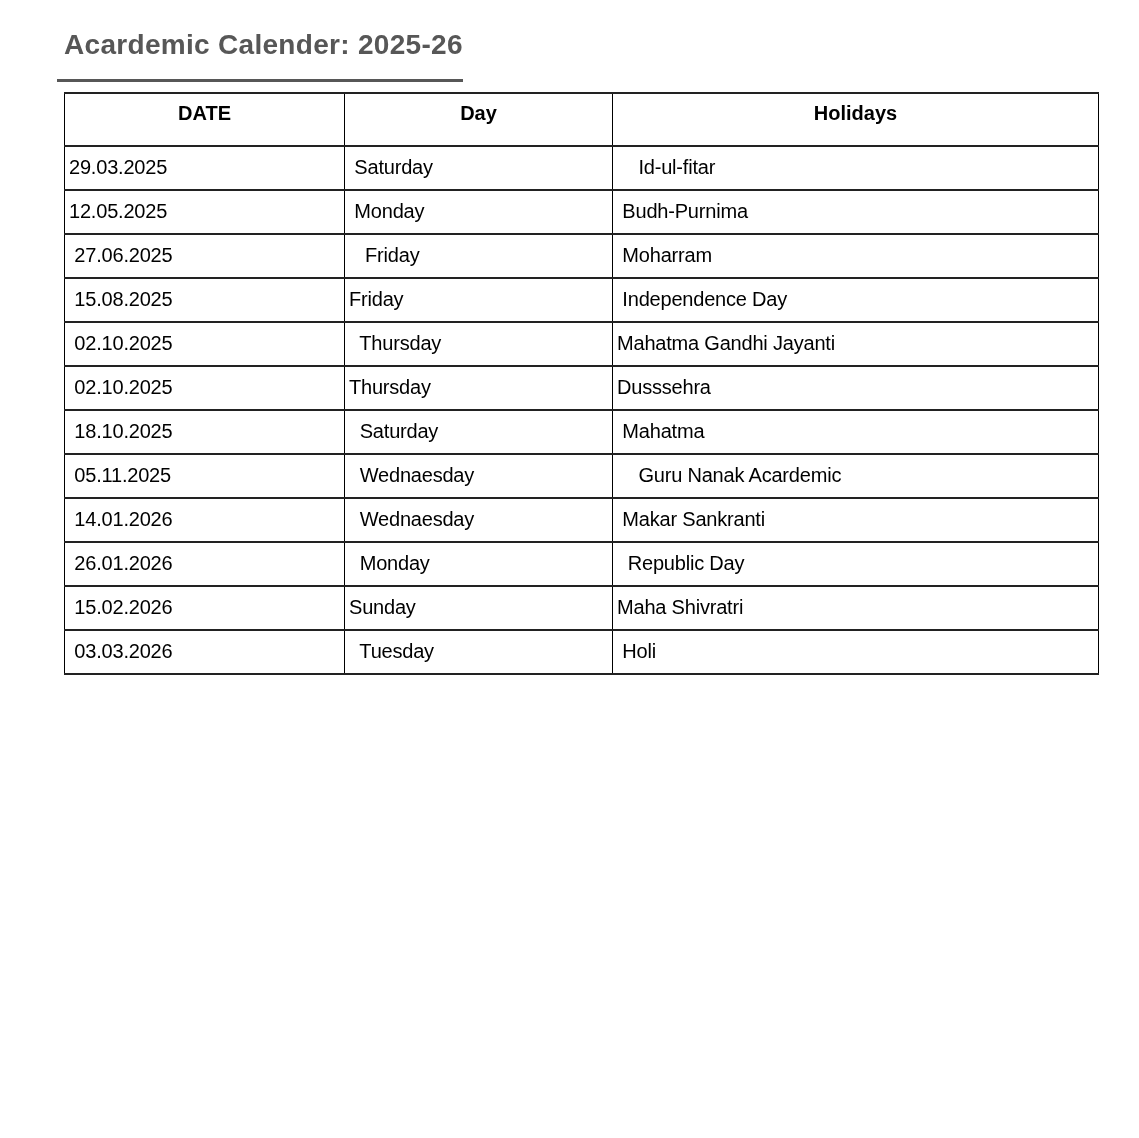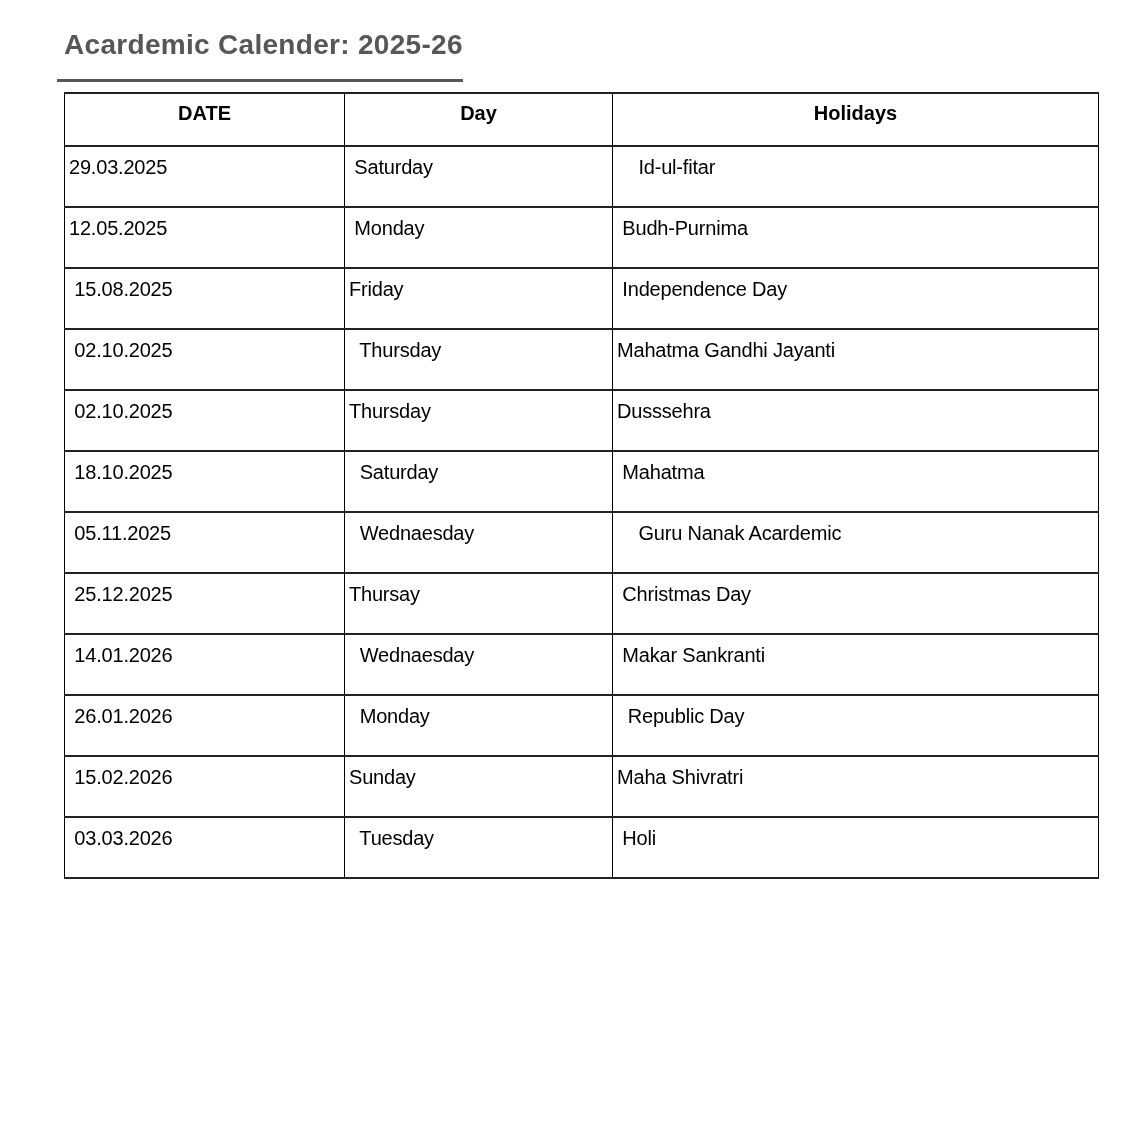--- a/index.html
+++ b/index.html
@@ -52,21 +52,21 @@
     overflow: hidden;
   }
   th {
     height: 53px;
     padding: 8px 2px 0 2px;
     text-align: center;
     font-weight: bold;
     white-space: pre;
   }
   td {
-    height: 61px;
+    height: 44px;
     padding: 9px 2px 0 4px;
     font-weight: normal;
     white-space: pre;
     letter-spacing: -0.2px;
   }
 </style>
 </head>
 <body>
 
 <div class="doc-title"> Acardemic Calender: 2025-26</div>
@@ -89,20 +89,25 @@
         <td>29.03.2025</td>
         <td> Saturday</td>
         <td>    Id-ul-fitar</td>
       </tr>
       <tr>
         <td>12.05.2025</td>
         <td> Monday</td>
         <td> Budh-Purnima</td>
       </tr>
       <tr>
+        <td> 27.06.2025</td>
+        <td>   Friday</td>
+        <td> Moharram</td>
+      </tr>
+      <tr>
         <td> 15.08.2025</td>
         <td>Friday</td>
         <td> Independence Day</td>
       </tr>
       <tr>
         <td> 02.10.2025</td>
         <td>  Thursday</td>
         <td>Mahatma Gandhi Jayanti</td>
       </tr>
       <tr>
@@ -114,25 +119,20 @@
         <td> 18.10.2025</td>
         <td>  Saturday</td>
         <td> Mahatma</td>
       </tr>
       <tr>
         <td> 05.11.2025</td>
         <td>  Wednaesday</td>
         <td>    Guru Nanak Acardemic</td>
       </tr>
       <tr>
-        <td> 25.12.2025</td>
-        <td>Thursay</td>
-        <td> Christmas Day</td>
-      </tr>
-      <tr>
         <td> 14.01.2026</td>
         <td>  Wednaesday</td>
         <td> Makar Sankranti</td>
       </tr>
       <tr>
         <td> 26.01.2026</td>
         <td>  Monday</td>
         <td>  Republic Day</td>
       </tr>
       <tr>

